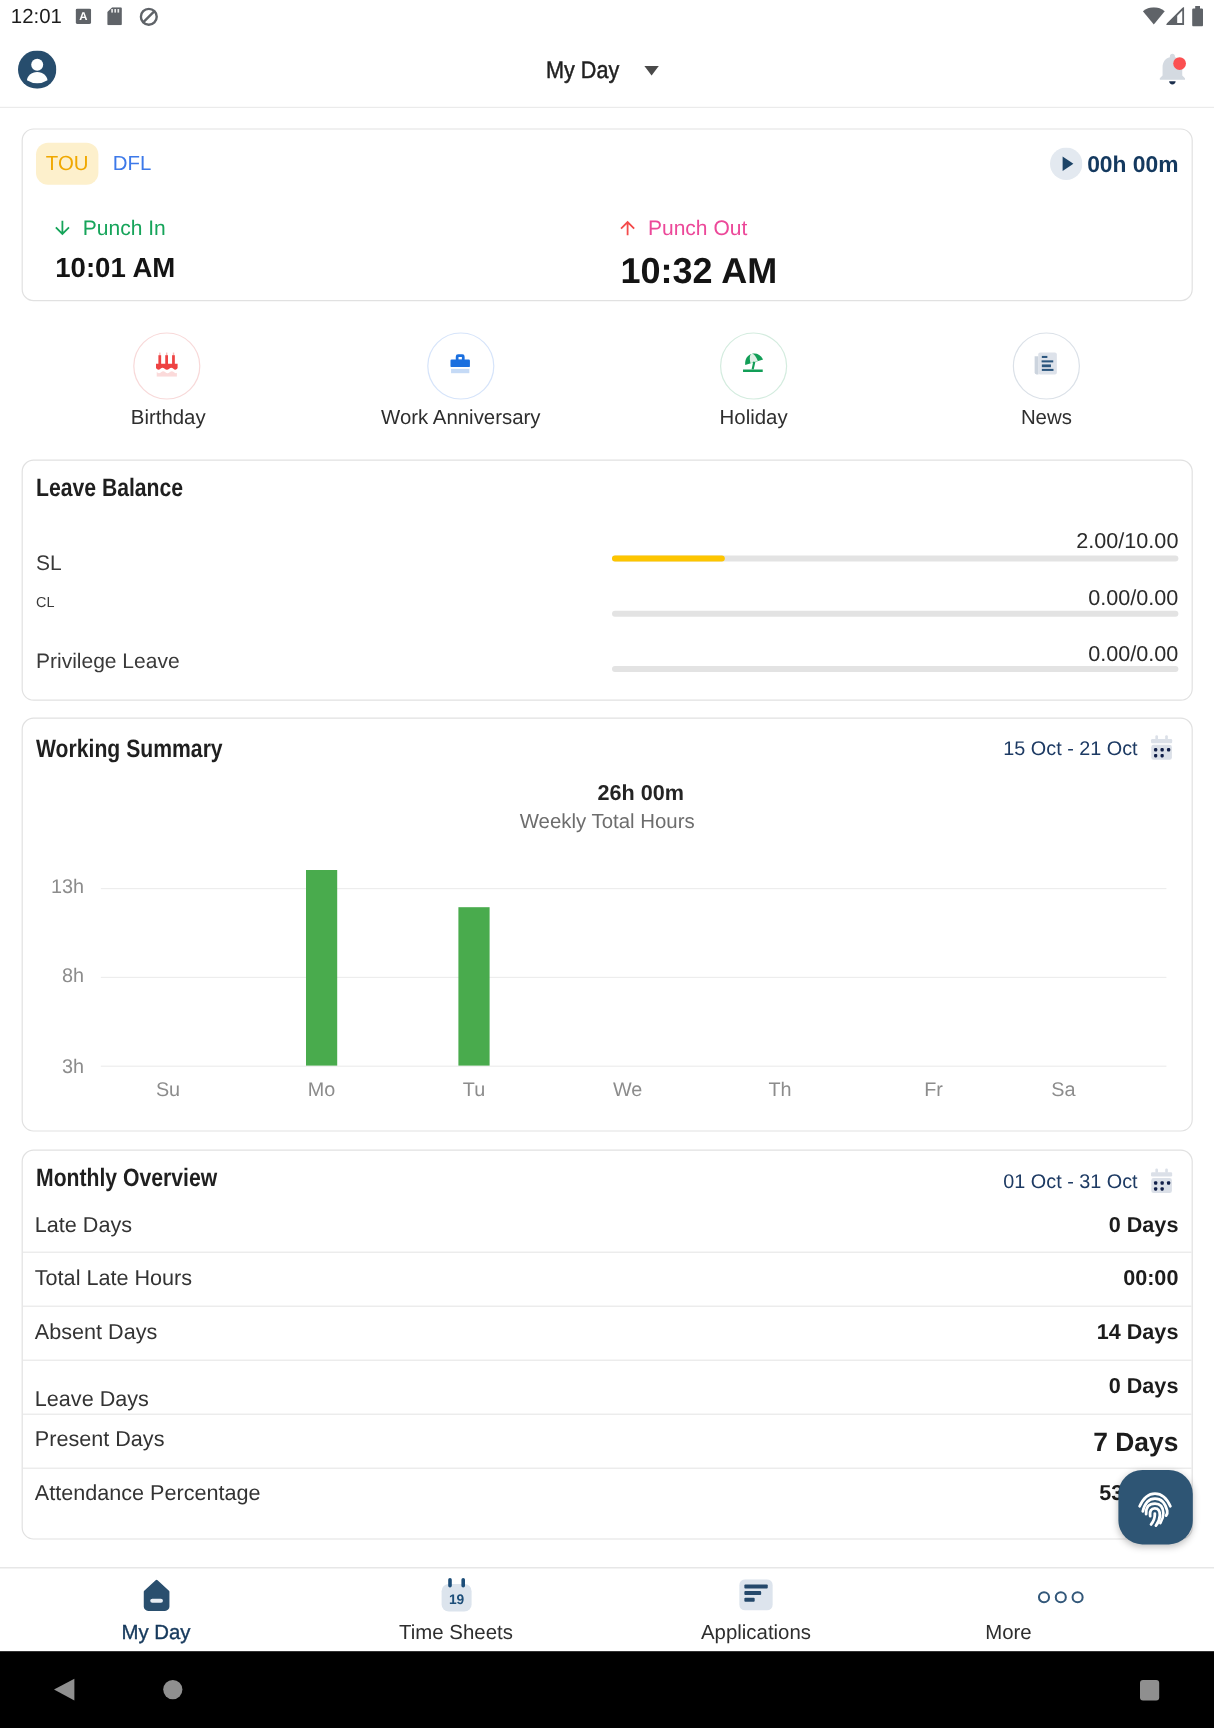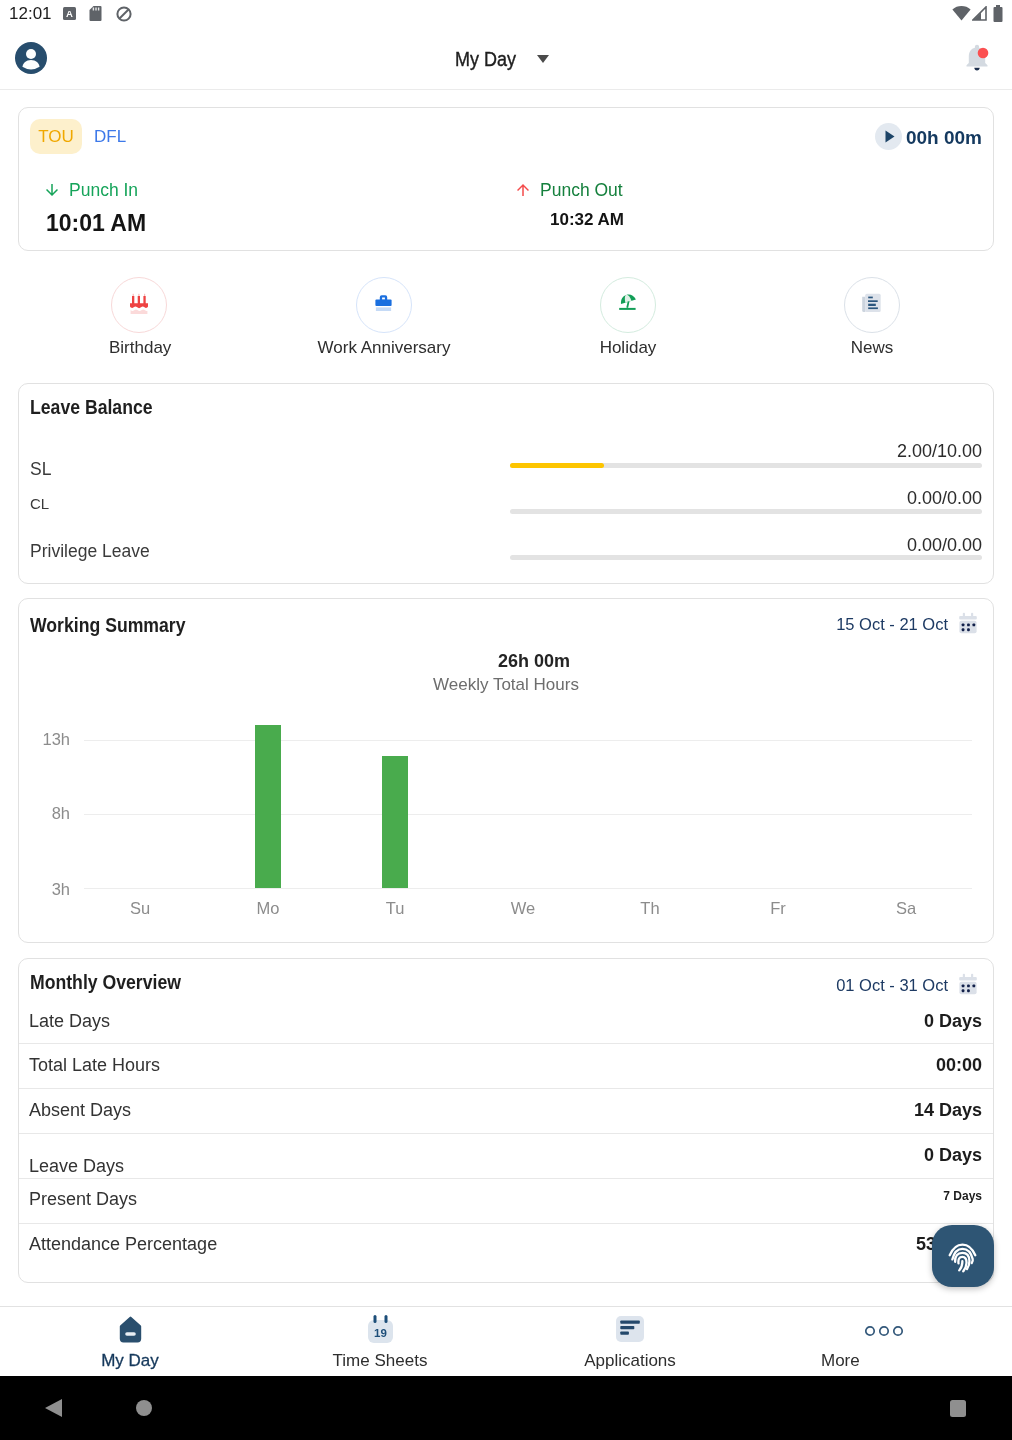--- a/index.html
+++ b/index.html
@@ -72,22 +72,22 @@
 
   <svg class="abs" style="left:43px; top:181px;" width="18" height="18" viewBox="0 0 24 24">
     <path d="M20 12l-1.41-1.41L13 16.17V4h-2v12.17l-5.58-5.59L4 12l8 8 8-8z" fill="#16a45a"></path>
   </svg>
   <div class="abs" style="left:69px; top:180px; font-size:17.5px; color:#16a45a;">Punch In</div>
   <div class="abs" style="left:46px; top:210px; font-size:23px; font-weight:bold; color:#141414;">10:01 AM</div>
 
   <svg class="abs" style="left:514px; top:181px;" width="18" height="18" viewBox="0 0 24 24">
     <path d="M4 12l1.41 1.41L11 7.83V20h2V7.83l5.58 5.59L20 12l-8-8-8 8z" fill="#f44b4b"></path>
   </svg>
-  <div class="abs" style="left:540px; top:180px; font-size:17.5px; color:#15803d;">Punch Out</div>
-  <div class="abs" style="left:517px; top:210px; font-size:17px; font-weight:bold; color:#141414;margin-left:33px;">10:32 AM</div>
+  <div class="abs" style="left:540px; top:180px; font-size:17.5px; color:#ec4899;">Punch Out</div>
+  <div class="abs" style="left:517px; top:210px; font-size:30px; font-weight:bold; color:#141414;">10:32 AM</div>
 
   <div class="abs" style="left:111px; top:277px; width:56px; height:56px; border:1px solid #f8d9d9; border-radius:50%;"></div>
   <svg class="abs" style="left:129px; top:293px;" width="20" height="21" viewBox="0 0 20 21">
     <g fill="#f9bcbc">
       <rect x="3.6" y="0.8" width="1.2" height="2.6"></rect>
       <rect x="9.3" y="0.8" width="1.2" height="2.6"></rect>
       <rect x="15" y="0.8" width="1.2" height="2.6"></rect>
     </g>
     <g fill="#ee4343">
       <rect x="3" y="3" width="2.3" height="8"></rect>
@@ -131,21 +131,21 @@
   </svg>
   <div class="abs" style="left:842px; top:338px; width:60px; text-align:center; font-size:17px; color:#2e2e2e;">News</div>
 
   <div class="card" style="top:383px; height:201px;"></div>
   <div class="abs ctitle" style="left:30px; top:395px;">Leave Balance</div>
   <div class="abs" style="left:30px; top:447px; font-size:17.5px; color:#3a3a3a;margin-top:12px;">SL</div>
   <div class="abs" style="right:30px; top:441px; font-size:18px; color:#2b2b2b;">2.00/10.00</div>
   <div class="abs" style="left:510px; top:463px; width:472px; height:5px; background:#e3e3e3; border-radius:3px;">
     <div style="width:94px; height:5px; background:#fdc500; border-radius:3px;"></div>
   </div>
-  <div class="abs" style="left:30px; top:495px; font-size:15px; color:#3a3a3a;">CL</div>
+  <div class="abs" style="left:30px; top:495px; font-size:12px; color:#3a3a3a;">CL</div>
   <div class="abs" style="right:30px; top:488px; font-size:18px; color:#2b2b2b;">0.00/0.00</div>
   <div class="abs" style="left:510px; top:509px; width:472px; height:5px; background:#e3e3e3; border-radius:3px;"></div>
   <div class="abs" style="left:30px; top:541px; font-size:17.5px; color:#3a3a3a;">Privilege Leave</div>
   <div class="abs" style="right:30px; top:535px; font-size:18px; color:#2b2b2b;">0.00/0.00</div>
   <div class="abs" style="left:510px; top:555px; width:472px; height:5px; background:#e3e3e3; border-radius:3px;"></div>
 
   <div class="card" style="top:598px; height:345px;"></div>
   <div class="abs ctitle" style="left:30px; top:613px;">Working Summary</div>
   <div class="abs" style="right:64px; top:615px; font-size:16.5px; color:#1d3a63;">15 Oct - 21 Oct</div>
   <svg class="abs" style="left:958px; top:612px;" width="20" height="22" viewBox="0 0 20 22">
@@ -175,21 +175,21 @@
 
   <div class="abs" style="left:255px; top:725px; width:26px; height:163px; background:#49ab4d;"></div>
   <div class="abs" style="left:382px; top:756px; width:26px; height:132px; background:#49ab4d;"></div>
 
   <div class="abs" style="left:110px; top:899px; width:60px; text-align:center; font-size:16.5px; color:#8c8c8c;">Su</div>
   <div class="abs" style="left:238px; top:899px; width:60px; text-align:center; font-size:16.5px; color:#8c8c8c;">Mo</div>
   <div class="abs" style="left:365px; top:899px; width:60px; text-align:center; font-size:16.5px; color:#8c8c8c;">Tu</div>
   <div class="abs" style="left:493px; top:899px; width:60px; text-align:center; font-size:16.5px; color:#8c8c8c;">We</div>
   <div class="abs" style="left:620px; top:899px; width:60px; text-align:center; font-size:16.5px; color:#8c8c8c;">Th</div>
   <div class="abs" style="left:748px; top:899px; width:60px; text-align:center; font-size:16.5px; color:#8c8c8c;">Fr</div>
-  <div class="abs" style="left:876px; top:899px; width:60px; text-align:center; font-size:16.5px; color:#8c8c8c;">Sa</div>
+  <div class="abs" style="left:876px; top:899px; width:60px; text-align:left; font-size:16.5px; color:#8c8c8c;">Sa</div>
 
   <div class="card" style="top:958px; height:325px;"></div>
   <div class="abs ctitle" style="left:30px; top:970px;">Monthly Overview</div>
   <div class="abs" style="right:64px; top:976px; font-size:16.5px; color:#1d3a63;">01 Oct - 31 Oct</div>
   <svg class="abs" style="left:958px; top:973px;" width="20" height="22" viewBox="0 0 20 22">
     <g fill="#dbe0e8">
       <rect x="4.8" y="0.8" width="2.2" height="3.6" rx="1"></rect>
       <rect x="13" y="0.8" width="2.2" height="3.6" rx="1"></rect>
       <rect x="1.2" y="3.9" width="17.6" height="3.5" rx="1"></rect>
       <rect x="1.4" y="8.7" width="17.2" height="12.5" rx="2"></rect>
@@ -208,21 +208,21 @@
   <div class="abs" style="left:29px; top:1055px; font-size:18px; color:#333;">Total Late Hours</div>
   <div class="abs" style="right:30px; top:1055px; font-size:18px; font-weight:bold; color:#1c1c1c;">00:00</div>
   <div class="abs" style="left:19px; top:1088px; width:974px; height:1px; background:#e8e8e8;"></div>
   <div class="abs" style="left:29px; top:1100px; font-size:18px; color:#333;">Absent Days</div>
   <div class="abs" style="right:30px; top:1100px; font-size:18px; font-weight:bold; color:#1c1c1c;">14 Days</div>
   <div class="abs" style="left:19px; top:1133px; width:974px; height:1px; background:#e8e8e8;"></div>
   <div class="abs" style="left:29px; top:1145px; font-size:18px; color:#333;margin-top:11px;">Leave Days</div>
   <div class="abs" style="right:30px; top:1145px; font-size:18px; font-weight:bold; color:#1c1c1c;">0 Days</div>
   <div class="abs" style="left:19px; top:1178px; width:974px; height:1px; background:#e8e8e8;"></div>
   <div class="abs" style="left:29px; top:1189px; font-size:18px; color:#333;">Present Days</div>
-  <div class="abs" style="right:30px; top:1189px; font-size:12px; font-weight:bold; color:#1c1c1c;text-align:center;">7 Days</div>
+  <div class="abs" style="right:30px; top:1189px; font-size:22px; font-weight:bold; color:#1c1c1c;text-align:center;">7 Days</div>
   <div class="abs" style="left:19px; top:1223px; width:974px; height:1px; background:#e8e8e8;"></div>
   <div class="abs" style="left:29px; top:1234px; font-size:18px; color:#333;">Attendance Percentage</div>
   <div class="abs" style="right:30px; top:1234px; font-size:18px; font-weight:bold; color:#1c1c1c;">53.85 %</div>
 
   <div class="abs" style="left:932px; top:1225px; width:62px; height:62px; background:#2e5574; border-radius:20px; box-shadow:0 2px 6px rgba(0,0,0,0.25);"></div>
   <svg class="abs" style="left:944px; top:1238px;" width="37" height="37" viewBox="0 0 24 24">
     <g fill="none" stroke="#fff" stroke-width="1.5" stroke-linecap="round">
       <path d="M3.7 11.2 C5.7 6.6 8.6 4.3 12 4.3 C15.4 4.3 18.3 6.6 20.3 11.2"></path>
       <path d="M5.4 13.9 C6.5 9.2 8.7 7 12 7 C15.3 7 17.5 9.2 18.6 13.6 C18.8 14.5 18.6 15.4 18 16.2"></path>
       <path d="M7.2 15.4 C7.0 11.6 8.7 9.7 12 9.7 C14.9 9.7 16.4 11.6 16.5 14.9 C16.55 16.7 16 18.5 14.9 20.2"></path>

